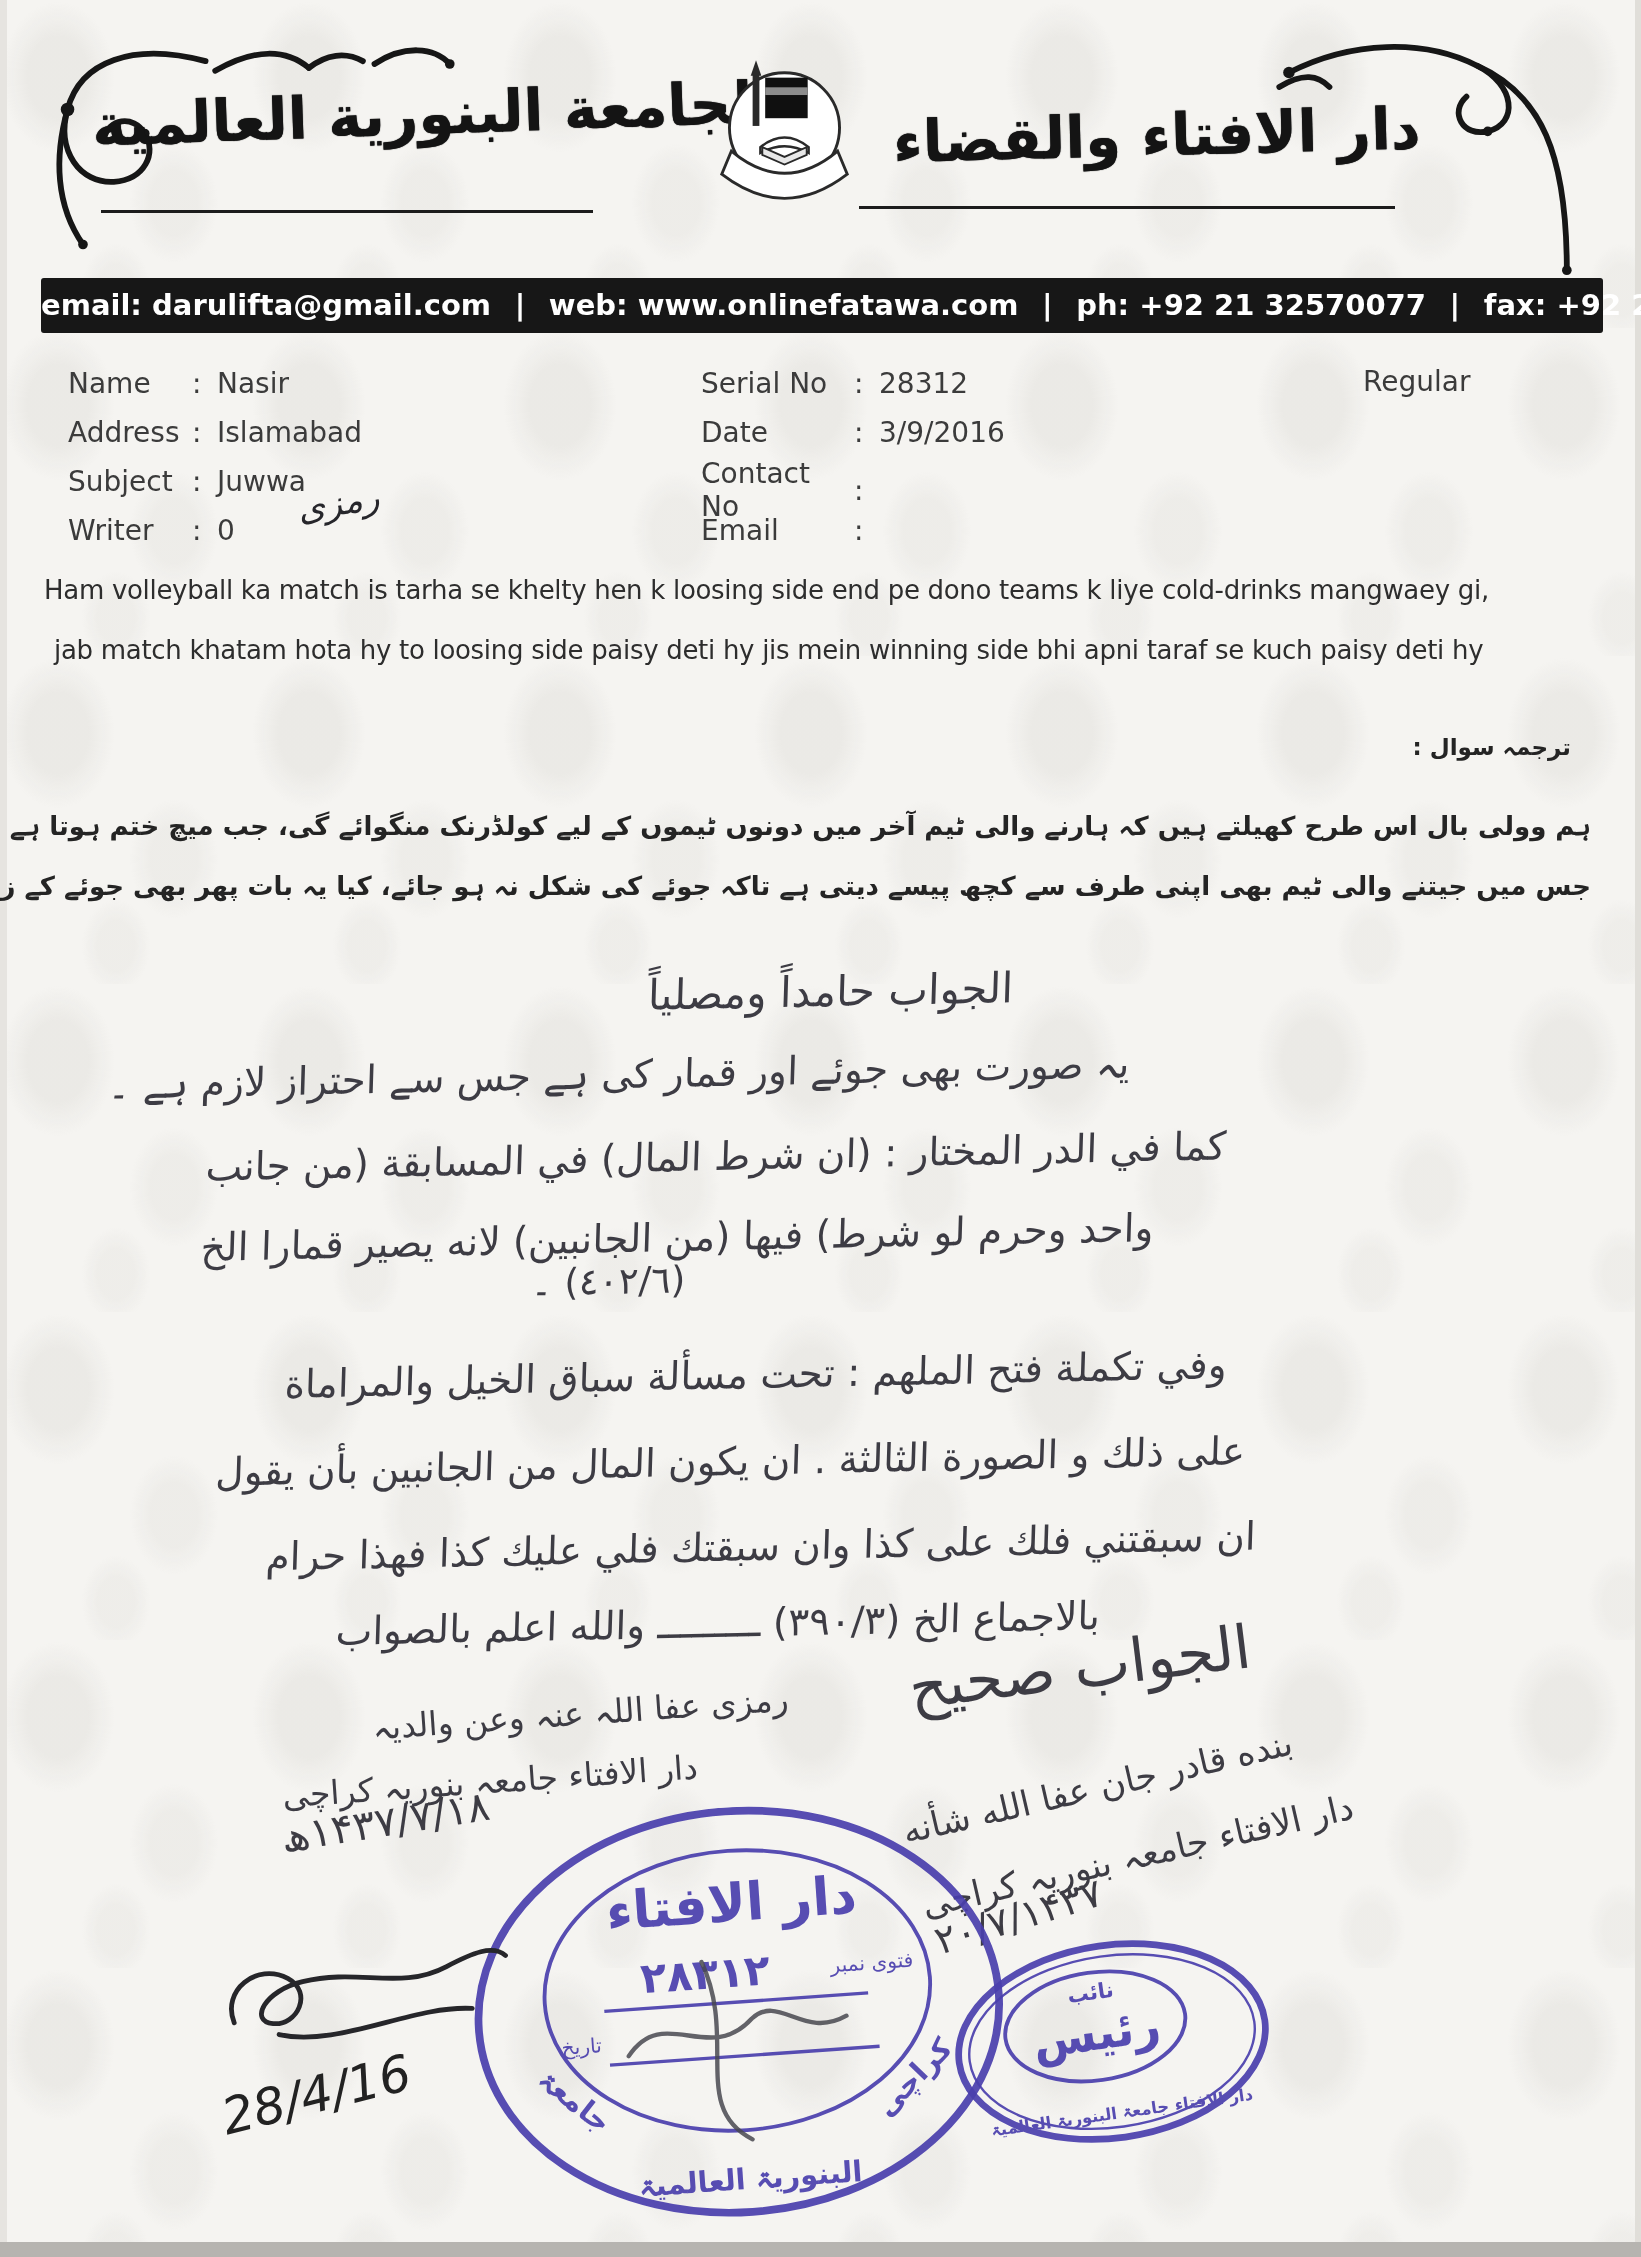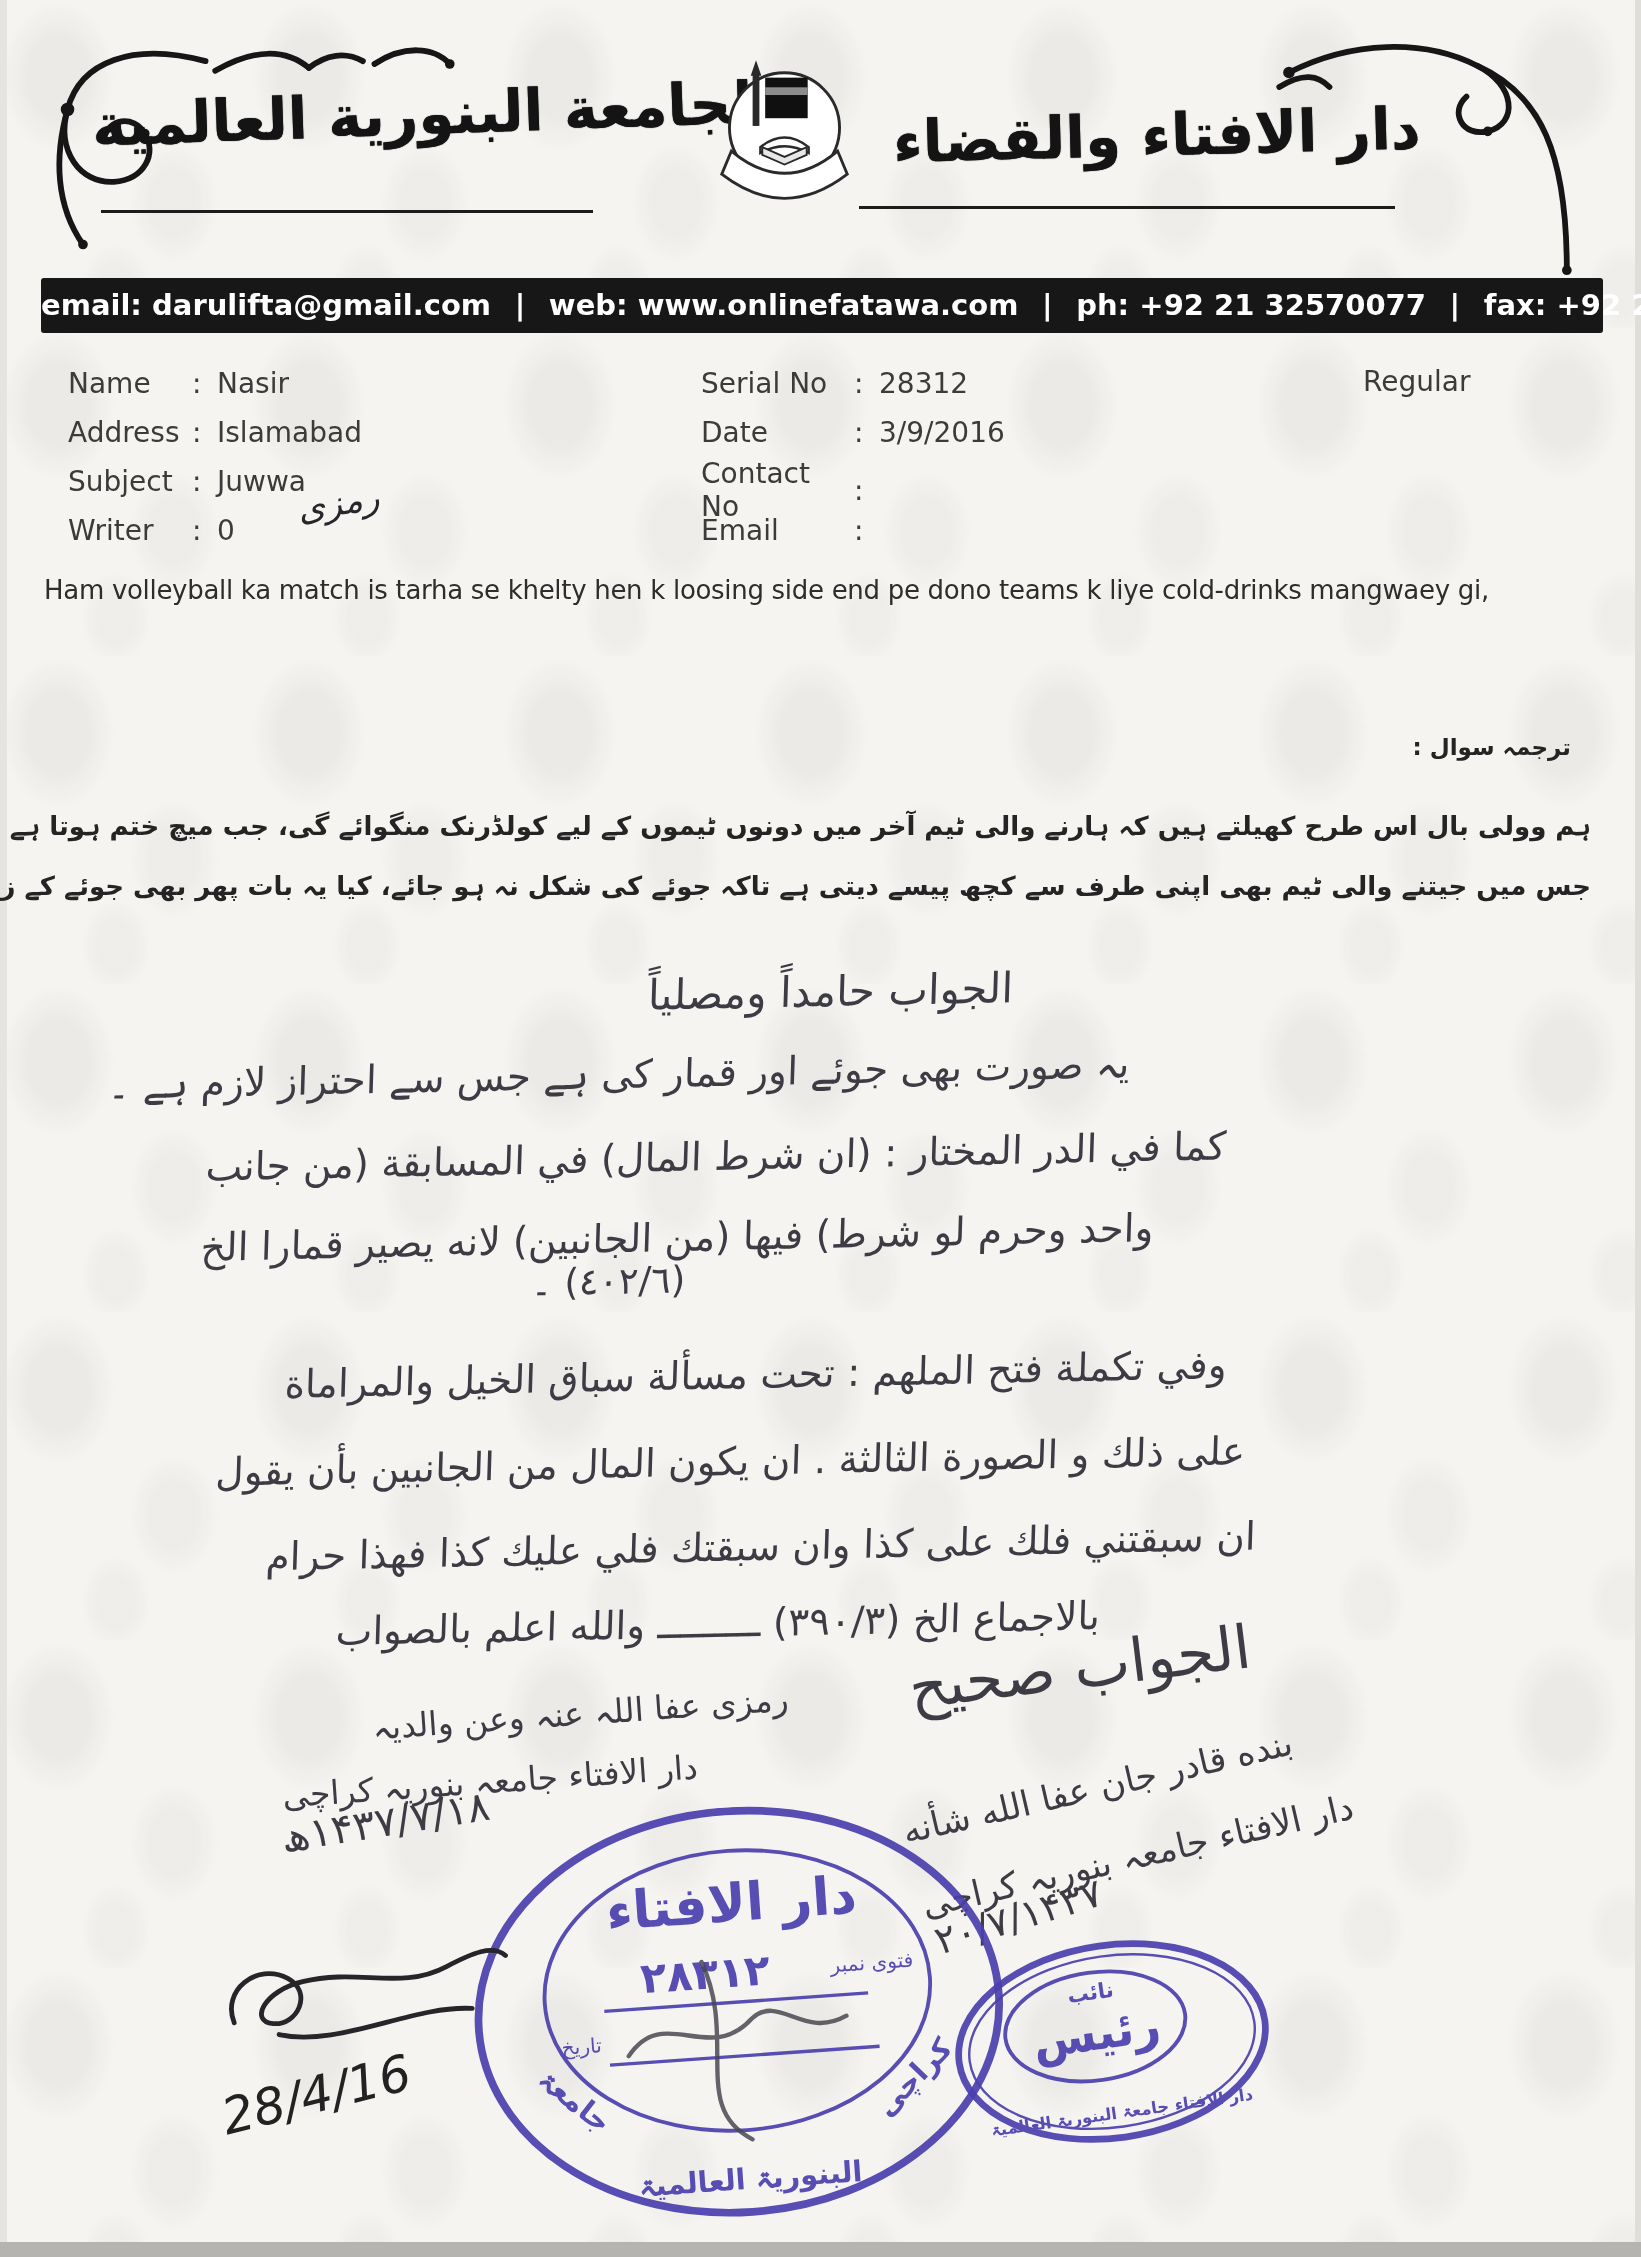--- a/index.html
+++ b/index.html
@@ -175,20 +175,21 @@
       <span>:</span>
       <span></span>
     </div>
   </div>
 
   <div class="abs badge">Regular</div>
 
   <div class="abs scribble nowrap" style="left:297px;top:483px;font-size:35px;transform:rotate(-9deg);">رمزی</div>
 
   <div class="abs qline nowrap" style="left:44px;top:575px;">Ham volleyball ka match is tarha se khelty hen k loosing side end pe dono teams k liye cold-drinks mangwaey gi,</div>
+  <div class="abs qline nowrap" style="left:54px;top:635px;">jab match khatam hota hy to loosing side paisy deti hy jis mein winning side bhi apni taraf se kuch paisy deti hy</div>
 
   <div class="abs urdu-print rtl nowrap" style="right:70px;top:734px;font-size:23px;">ترجمہ سوال :</div>
 
   <div class="abs urdu-print rtl nowrap" style="right:50px;top:811px;">ہم وولی بال اس طرح کھیلتے ہیں کہ ہارنے والی ٹیم آخر میں دونوں ٹیموں کے لیے کولڈرنک منگوائے گی، جب میچ ختم ہوتا ہے تو ہارنے والی ٹیم پیسے دیتی ہے</div>
   <div class="abs urdu-print rtl nowrap" style="right:50px;top:871px;">جس میں جیتنے والی ٹیم بھی اپنی طرف سے کچھ پیسے دیتی ہے تاکہ جوئے کی شکل نہ ہو جائے، کیا یہ بات پھر بھی جوئے کے زمرے میں آئے گی؟</div>
 
   <div class="abs hand rtl nowrap" style="left:599px;top:967px;width:463px;text-align:center;font-size:42px;">الجواب حامداً ومصلياً</div>
 
   <div class="abs hand hand-lg rtl nowrap" style="right:512px;top:1052px;">یہ صورت بھی جوئے اور قمار کی ہے جس سے احتراز لازم ہے ۔</div>
   <div class="abs hand hand-lg rtl nowrap" style="right:415px;top:1134px;">كما في الدر المختار : (ان شرط المال) في المسابقة (من جانب</div>

